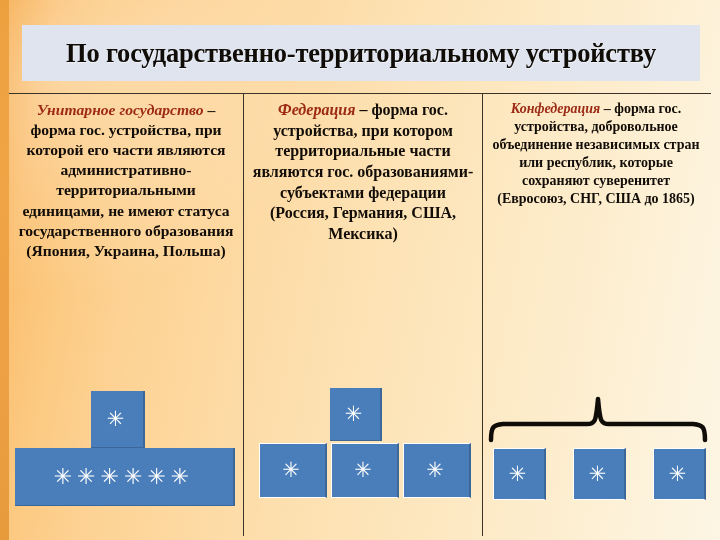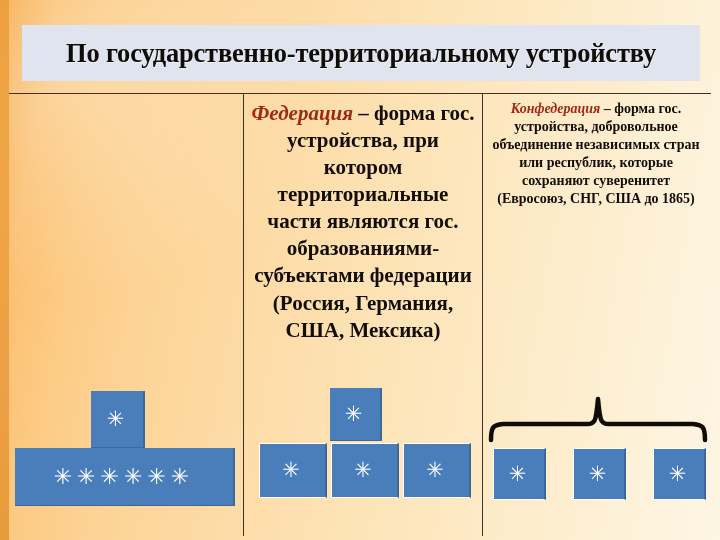--- a/index.html
+++ b/index.html
@@ -89,21 +89,21 @@
   .col-3 { width: 226px; }
 
   .col-text {
     padding: 6px 7px 0 7px;
     text-align: center;
     font-size: 15.6px;
     font-weight: bold;
     line-height: 1.29;
     color: #120d08;
   }
-  .col-2 .col-text { font-size: 21px; }
+  .col-2 .col-text { font-size: 16px; }
   .col-3 .col-text { font-size: 14px; }
   .term {
     color: #9c2a15;
     font-style: italic;
     font-weight: bold;
   }
 
   
   .diagram {
     position: absolute;
@@ -160,20 +160,21 @@
 
   <div class="left-edge"></div>
 
   <div class="title-box">
     <div class="title-text">По государственно-территориальному устройству</div>
   </div>
 
   <div class="table-wrap">
 
     <div class="col col-1">
+      <div class="col-text"><span class="term">Унитарное государство</span><span> – форма гос. устройства, при которой его части являются административно-территориальными единицами, не имеют статуса государственного образования (Япония, Украина, Польша)</span></div>
 
       <div class="diagram">
         <div class="node c1-top">✳</div>
         <div class="node wide c1-bottom">✳✳✳✳✳✳</div>
       </div>
     </div>
 
     <div class="col col-2">
       <div class="col-text"><span class="term">Федерация</span><span> – форма гос. устройства, при котором территориальные части являются гос. образованиями-субъектами федерации (Россия, Германия, США, Мексика)</span></div>
 

